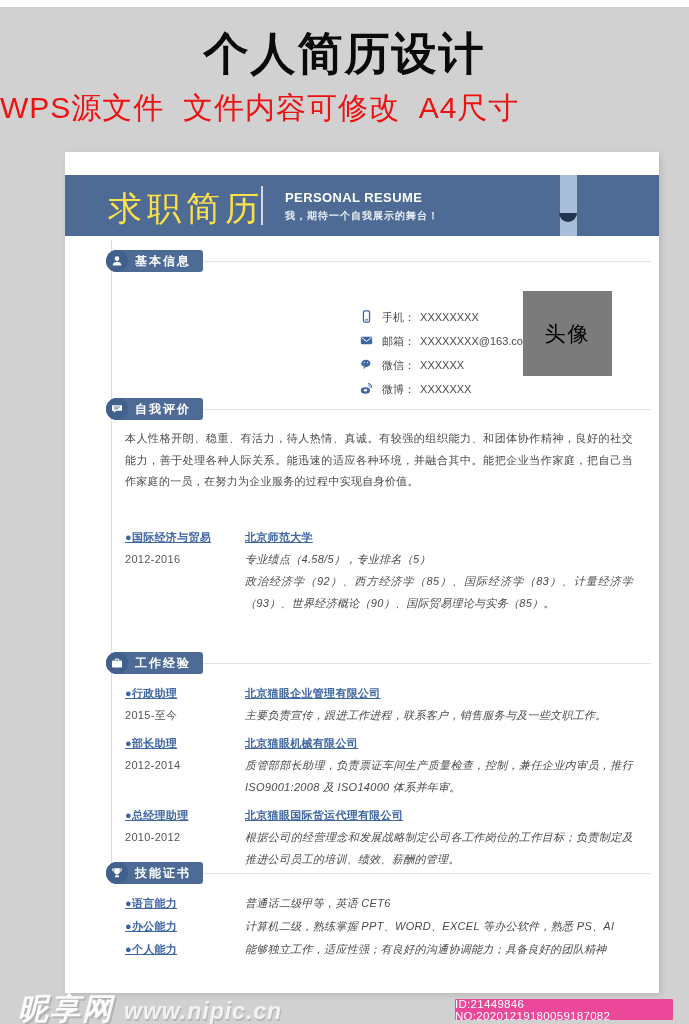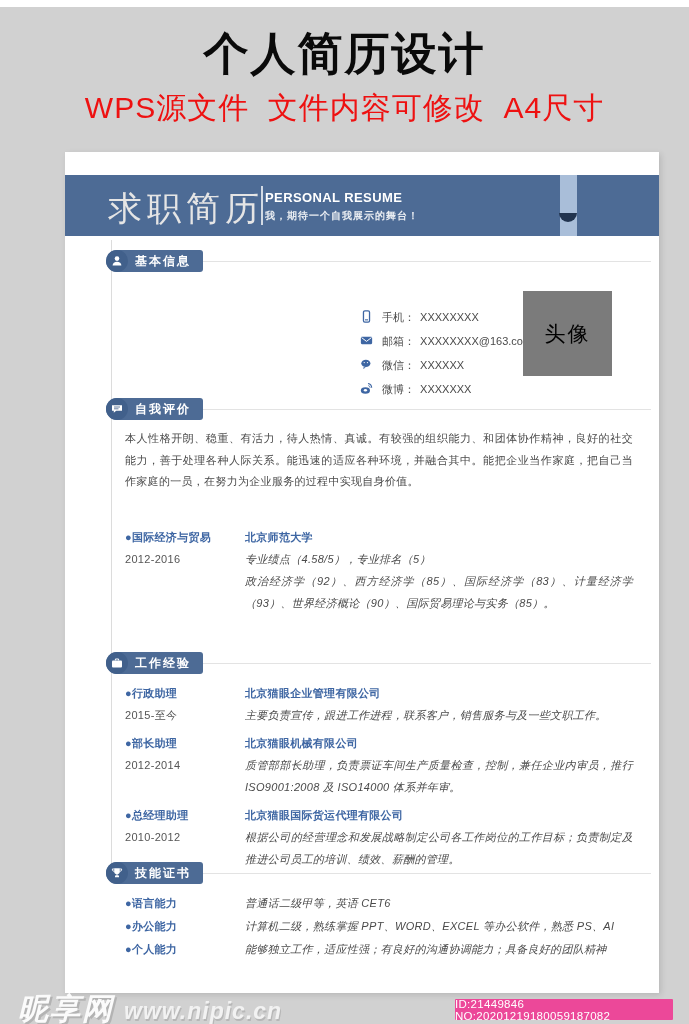--- a/index.html
+++ b/index.html
@@ -3,31 +3,31 @@
 <meta charset="utf-8">
 <style>
   * { margin:0; padding:0; box-sizing:border-box; }
   html,body { width:689px; }
   body { font-family:"Liberation Sans","DejaVu Sans",sans-serif; }
   .stage { position:relative; width:689px; height:1024px; background:#d1d1d1; overflow:hidden; }
   .top-strip { position:absolute; top:0; left:0; right:0; height:7px; background:#ffffff; }
 
   .poster-title { position:absolute; top:24px; left:0; right:0; text-align:center;
     font-size:45px; font-weight:600; color:#0a0a0a; letter-spacing:2px; }
-  .poster-sub { position:absolute; top:88px; left:0; right:0; text-align:center;
+  .poster-sub { position:absolute; top:88px; left:0; right:0; text-align:left;
     font-size:30px; font-weight:500; color:#ee1111; letter-spacing:1px; white-space:pre; }
 
   .page { position:absolute; left:65px; top:152px; width:594px; height:841px; background:#ffffff;
     box-shadow:2px 2px 6px rgba(0,0,0,0.12); }
 
   .banner { position:absolute; left:0; top:23px; right:0; height:61px; background:#4d6b95; }
-  .banner-title { position:absolute; left:43px; top:11px; font-size:34px; color:#e5e5e5;
+  .banner-title { position:absolute; left:43px; top:11px; font-size:34px; color:#fde047;
     font-weight:400; letter-spacing:5px; }
   .banner-divider { position:absolute; left:196px; top:11px; width:2px; height:39px; background:rgba(255,255,255,0.75); }
-  .banner-en { position:absolute; left:200px; top:15px; color:#ffffff; }
+  .banner-en { position:absolute; left:220px; top:15px; color:#ffffff; }
   .banner-en .en-main { font-size:13px; font-weight:bold; letter-spacing:0.4px; }
   .banner-en .en-tag { font-size:10px; color:rgba(255,255,255,0.88); margin-top:4px; letter-spacing:1px;font-weight:bold; }
   .ribbon { position:absolute; left:495px; top:0; width:17px; height:61px; background:#a9bed9; }
   .ribbon-dot { position:absolute; left:494px; top:61px; width:18px; height:9px;
     background:#22344f; border-radius:0 0 9px 9px; }
 
   .vline { position:absolute; left:46px; top:88px; width:1px; height:634px; background:#dcdcdc; }
 
   .section { position:absolute; left:0; right:0; }
   .sec-head { position:relative; height:22px; }
@@ -50,21 +50,21 @@
   .b-label { display:inline-block; width:62px; color:#4a4a4a; }
   .c-icon { display:inline-block; width:13px; height:13px; vertical-align:-2px; margin-right:6px; }
   .c-icon svg { width:13px; height:13px; display:block; }
   .c-label { display:inline-block; width:38px; }
   .avatar { position:absolute; left:458px; top:19px; width:89px; height:85px; background:#7b7b7b;
     color:#000000; display:flex; align-items:center; justify-content:center; font-size:21px; letter-spacing:2px; }
 
   .para { line-height:21.5px; text-align:justify; }
 
   .entry-grid { display:grid; grid-template-columns:120px 1fr; line-height:22px; margin-bottom:6px; }
-  .bold-blue { color:#3e66a3; font-weight:bold; }
+  .bold-blue { color:#3e66a3; font-weight:bold;text-decoration:underline; }
   .period { color:#555555; }
   .desc { color:#4a4a4a; text-align:justify;font-style:italic; }
 
   .skill-row { display:grid; grid-template-columns:120px 1fr; line-height:23px; }
 
   .wm-left { position:absolute; left:18px; top:989px; display:flex; align-items:baseline;
     font-style:italic; font-weight:bold; color:#fbfbfb; }
   .wm-site { font-size:30px; letter-spacing:2px; text-shadow:2px 2px 0 #b3b3b3; }
   .wm-url { font-size:23px; margin-left:10px; color:#f2f2f2; text-shadow:1px 2px 0 #b7b7b7; letter-spacing:1px; }
   .wm-id { position:absolute; left:455px; top:999px; width:218px; height:21px; background:#ec4899;

